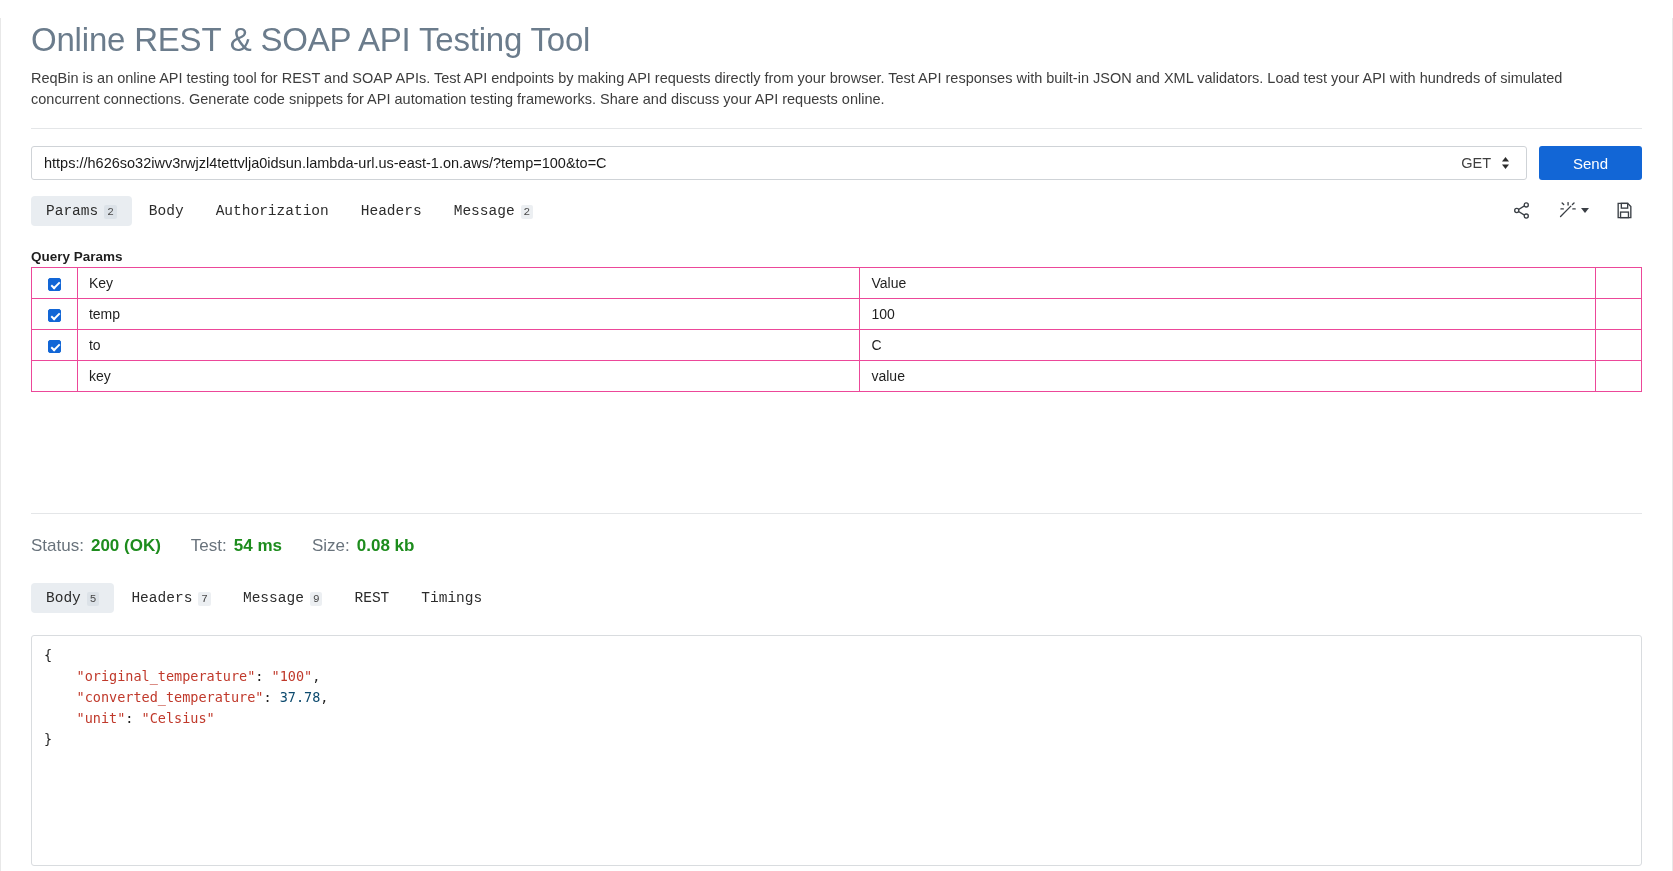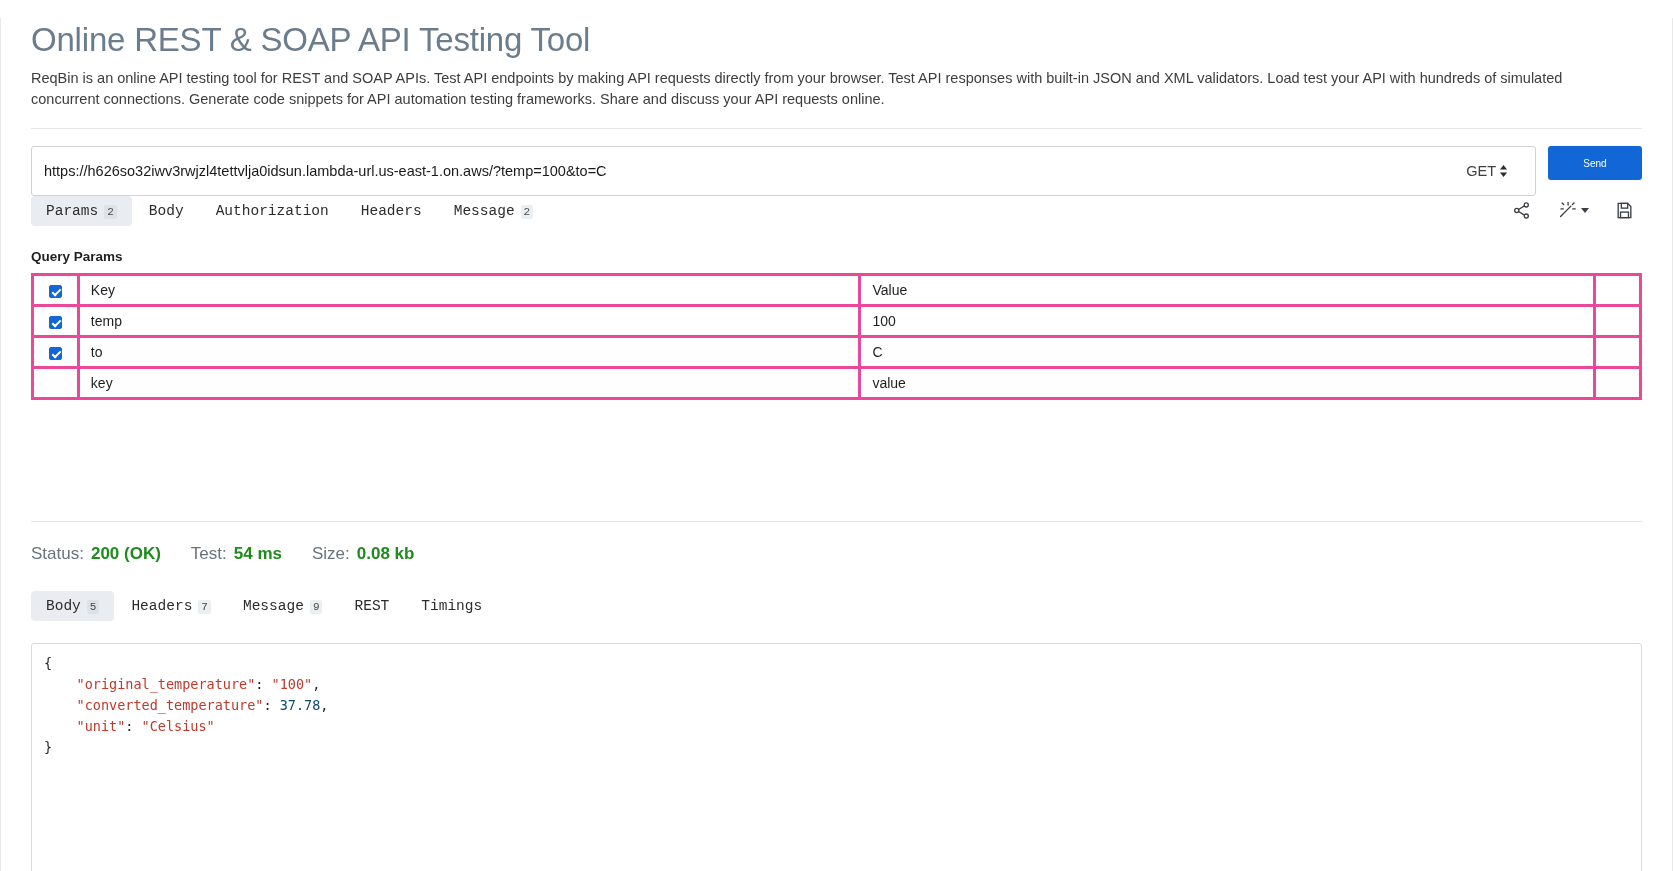--- a/index.html
+++ b/index.html
@@ -45,57 +45,57 @@
     margin-top: 17px;
     height: 34px;
   }
   .url-box {
     flex: 1;
     display: flex;
     align-items: center;
     border: 1px solid #cfd3d7;
     border-radius: 3px;
     background: #fff;
-    padding: 0 19px 0 10px;
-    height: 50px;
+    padding: 0 8px 0 10px;
+    height: 34px;
   }
   .url-input {
     flex: 1;
     border: none; outline: none;
     font-size: 14.5px;
     color: #1a1a1a;
     font-family: "Liberation Sans", sans-serif;
     background: transparent;
     height: 30px;
   }
   .method-select {
     display: flex;
     align-items: center;
-    gap: 3px;
+    gap: 10px;
     font-size: 14.5px;
     color: #3f3f3f;
     padding: 0 8px 0 6px;
     cursor: pointer;
     user-select: none;
   }
   .spinner-arrows {
     display: inline-flex;
     flex-direction: column;
     line-height: 5px;
     font-size: 9px;
     color: #2b2b2b;
   }
   .send-btn {
     margin-left: 12px;
-    width: 94px;
+    width: 103px;
     background: #1266d6;
     color: #fff;
     border: none;
     border-radius: 3px;
-    font-size: 10px;
+    font-size: 15px;
     font-family: "Liberation Sans", sans-serif;
     cursor: pointer;
     height: 34px;
   }
   
   .tabrow {
     display: flex;
     align-items: center;
     margin-top: 14px;
     height: 33px;
@@ -137,29 +137,29 @@
     border-top: 5px solid #3a3f45;
     margin-left: 5px;
     display: inline-block;
   }
   
   .section-label {
     font-size: 13.5px;
     font-weight: bold;
     color: #1f1f1f;
     margin-top: 22px;
-    margin-bottom: 9px;
+    margin-bottom: 3px;
   }
   table.params {
     width: 100%;
     border-collapse: collapse;
     table-layout: fixed;
   }
   table.params td, table.params th {
-    border: 3px solid #ec4899;
+    border: 1px solid #ec4899;
     height: 31px;
     padding: 0 0 0 11px;
     font-size: 14px;
     color: #1f1f1f;
     text-align: left;
     font-weight: normal;
     overflow: hidden;
     white-space: nowrap;
   }
   .col-chk  { width: 44px; padding: 0 !important; text-align: center !important; }

